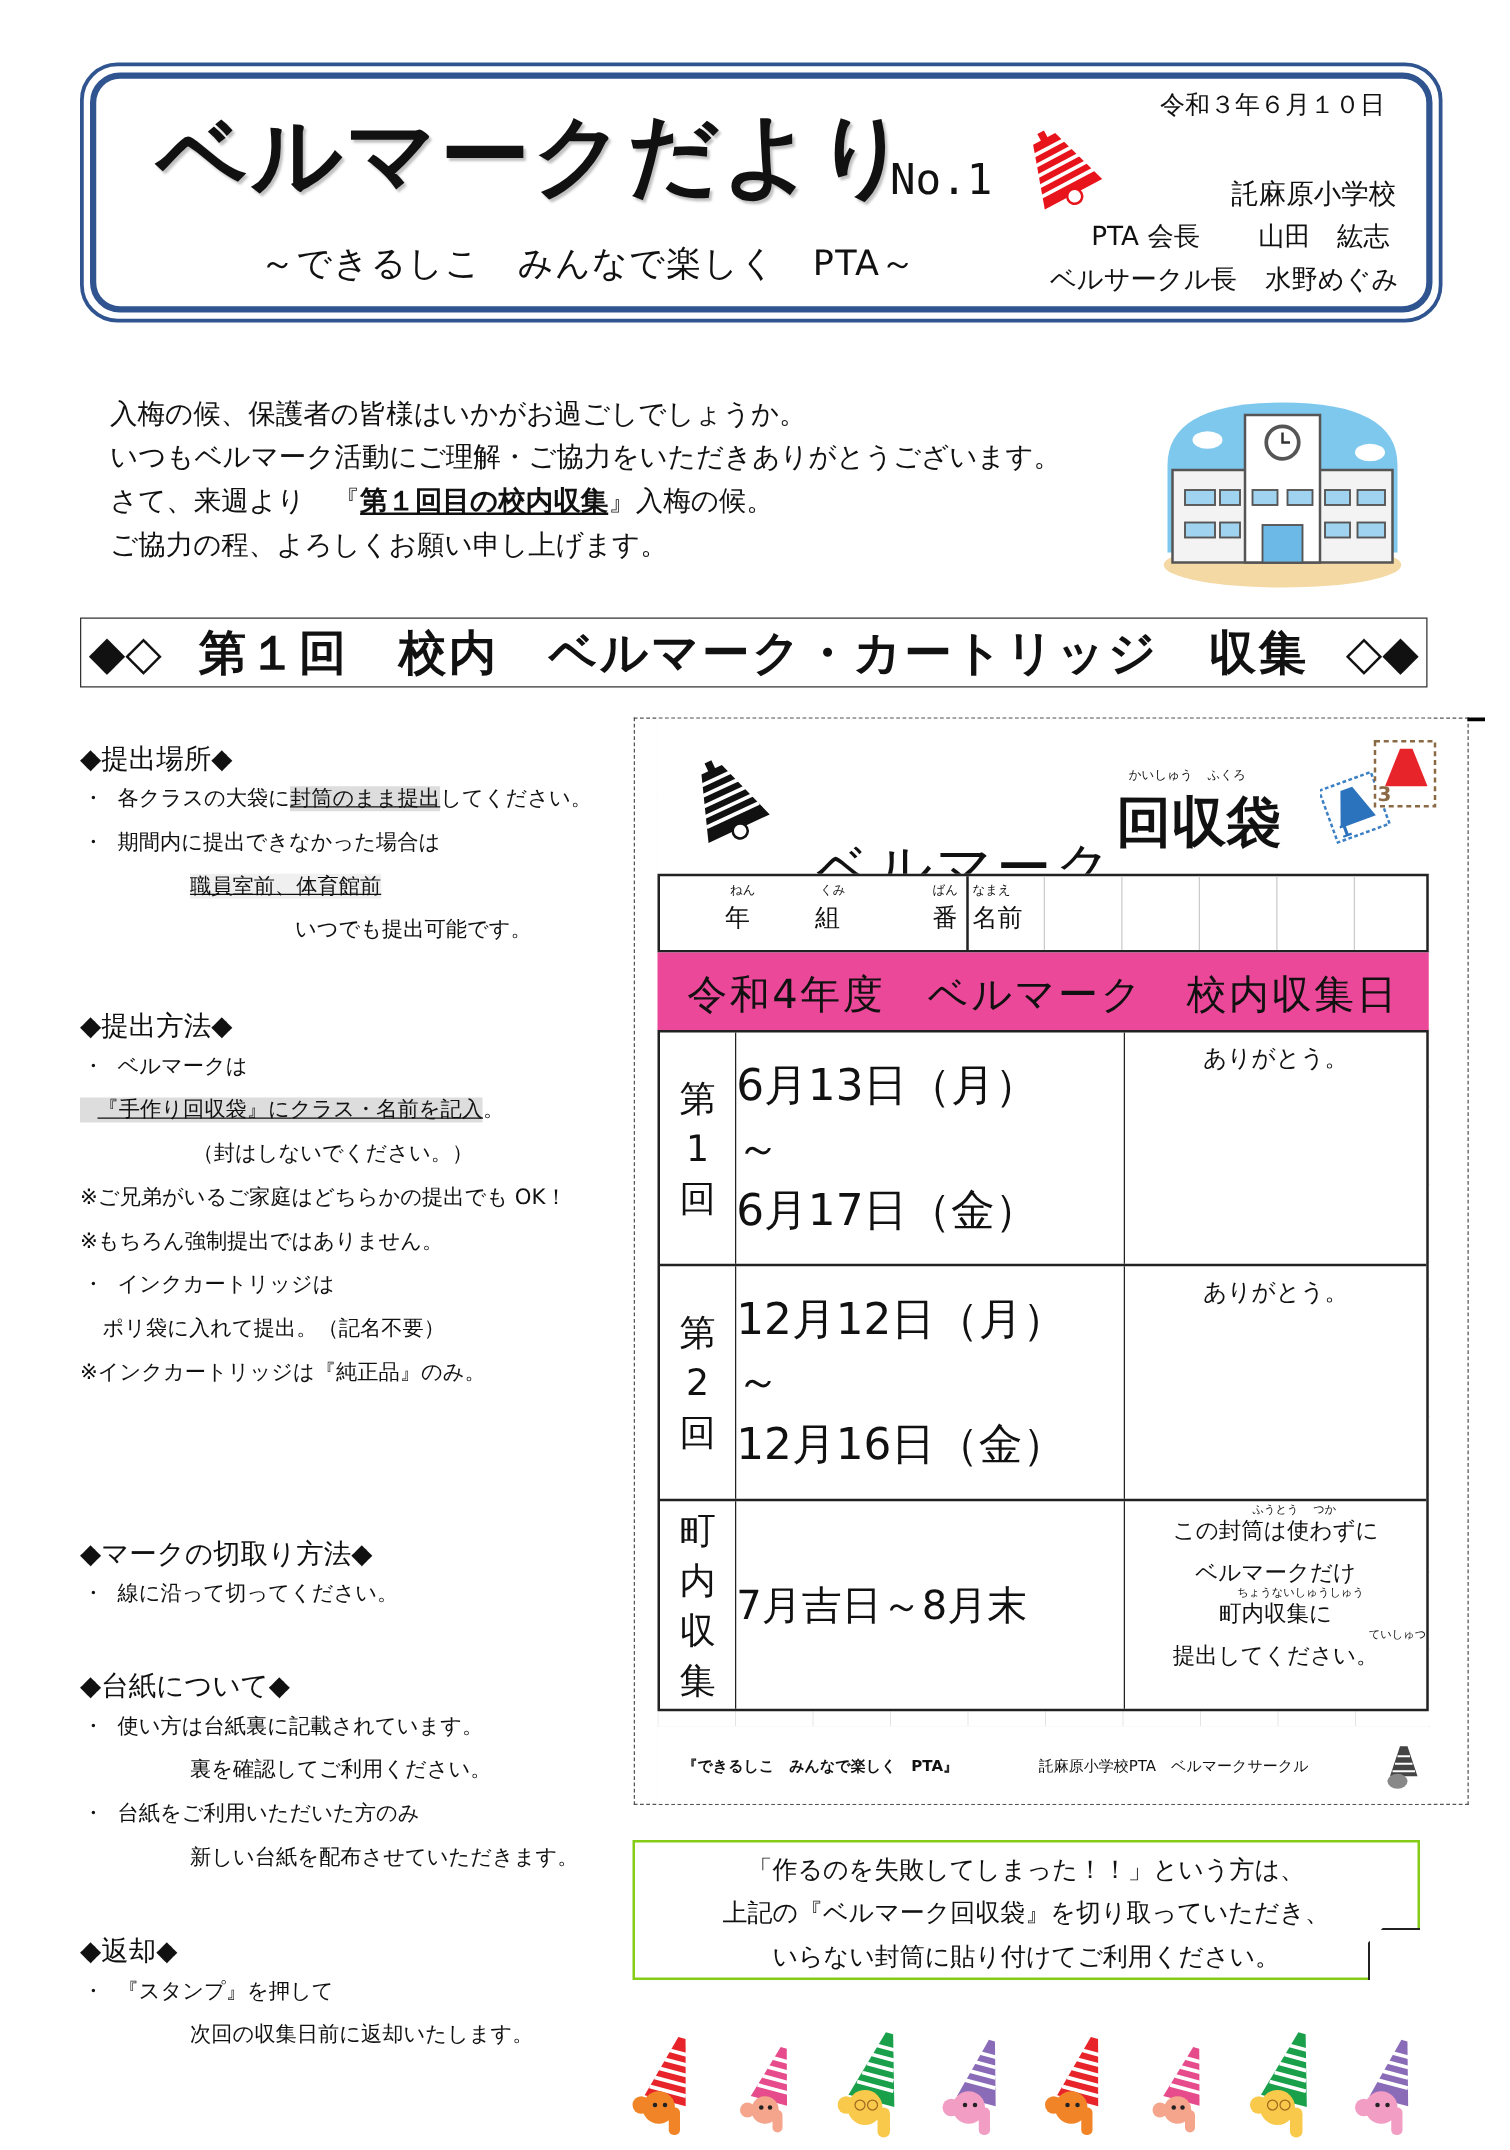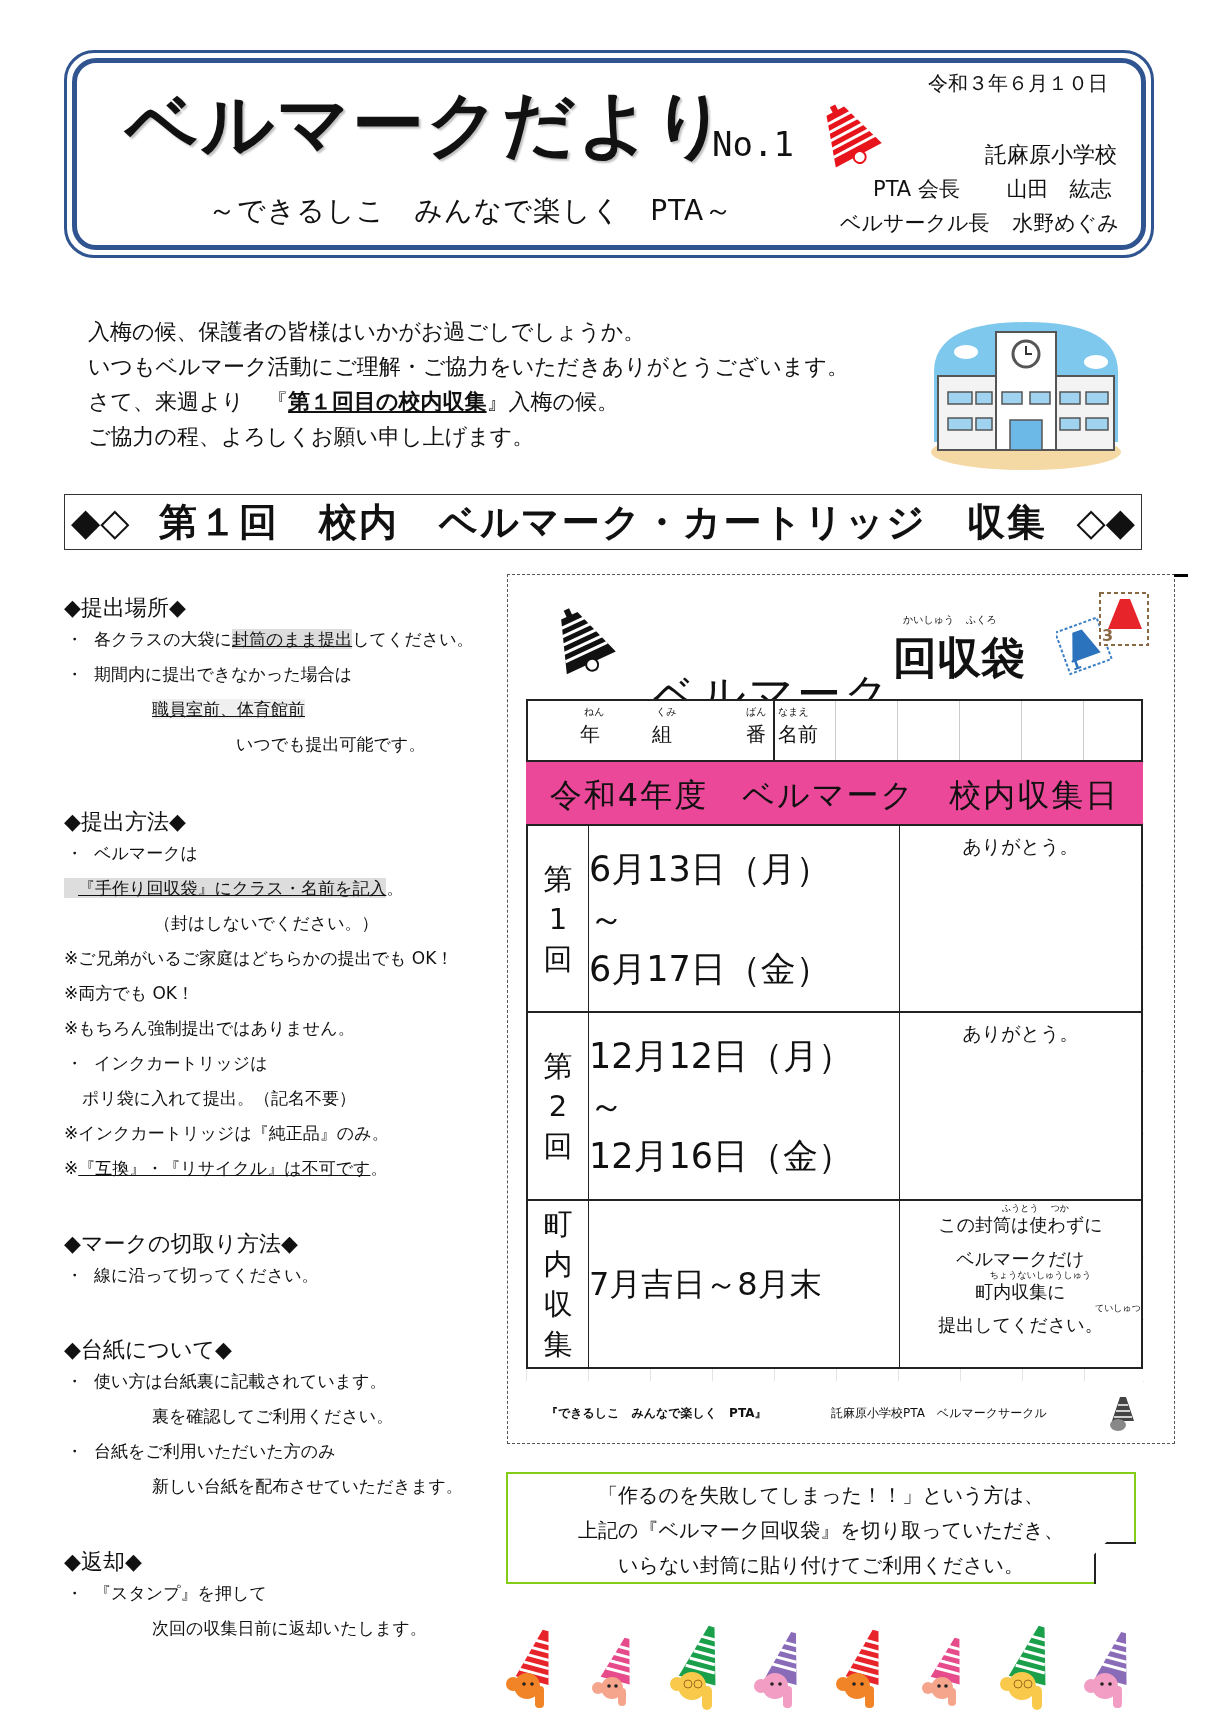--- a/index.html
+++ b/index.html
@@ -134,26 +134,24 @@
   <div class="li" style="padding-left:88px"><span class="ul" style="background:#f0f0f0">職員室前、体育館前</span></div>
   <div class="li" style="padding-left:172px">いつでも提出可能です。</div>
 </div>
 
 <div class="abs lc" style="top:808px">
   <div class="h">◆提出方法◆</div>
   <div class="li"><span class="dot">・</span><span>ベルマークは</span></div>
   <div class="li"><span class="hl" style="padding-left:14px">『手作り回収袋』にクラス・名前を記入</span><span>。</span></div>
   <div class="li" style="padding-left:90px">（封はしないでください。）</div>
   <div class="li">※ご兄弟がいるご家庭はどちらかの提出でも OK！</div>
-  <div class="li">※両方でも OK！</div>
   <div class="li">※もちろん強制提出ではありません。</div>
   <div class="li"><span class="dot">・</span><span>インクカートリッジは</span></div>
   <div class="li" style="padding-left:18px">ポリ袋に入れて提出。（記名不要）</div>
   <div class="li">※インクカートリッジは『純正品』のみ。</div>
-  <div class="li"><span>※</span><span class="ul">『互換』・『リサイクル』は不可です</span><span>。</span></div>
 </div>
 
 <div class="abs lc" style="top:1230px">
   <div class="h">◆マークの切取り方法◆</div>
   <div class="li"><span class="dot">・</span><span>線に沿って切ってください。</span></div>
 </div>
 
 <div class="abs lc" style="top:1336px">
   <div class="h">◆台紙について◆</div>
   <div class="li"><span class="dot">・</span><span>使い方は台紙裏に記載されています。</span></div>

